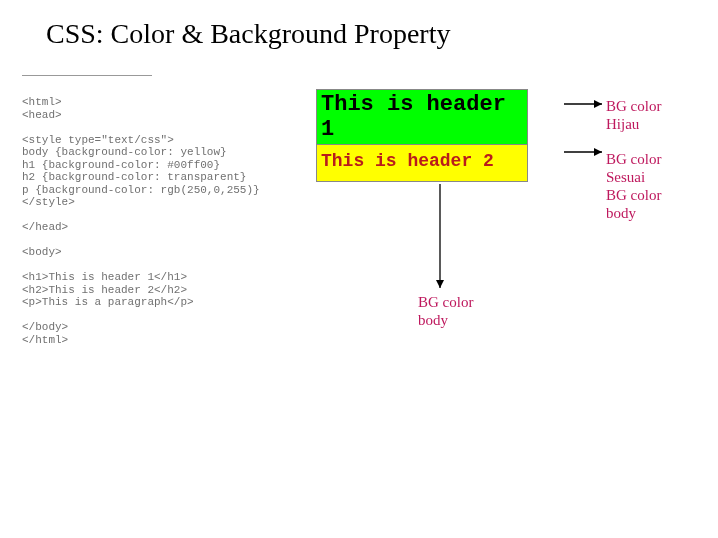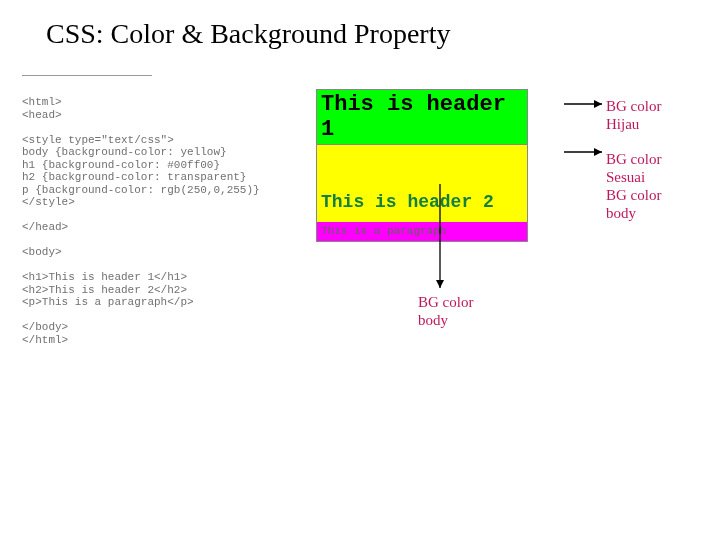--- a/index.html
+++ b/index.html
@@ -57,23 +57,22 @@
     font-weight: bold;
     font-size: 22px;
     color: #000;
     padding: 2px 4px;
     border-bottom: 1px solid #888;
   }
   .h2-render {
     background: #ffff00;
     font-weight: bold;
     font-size: 18px;
-    color: #15803d;
+    color: #b91c1c;
     padding: 6px 4px 10px 4px;
-    margin-top: 41px;
   }
   .p-render {
     background: #ff00ff;
     font-size: 11px;
     color: #606060;
     padding: 3px 4px 4px 4px;
   }
   .annotation {
     position: absolute;
     font-family: "Times New Roman", Times, serif;
@@ -114,21 +113,20 @@
 &lt;h2&gt;This is header 2&lt;/h2&gt;
 &lt;p&gt;This is a paragraph&lt;/p&gt;
 
 &lt;/body&gt;
 &lt;/html&gt;</pre>
 
 <div class="render-box">
   <div class="render-inner">
     <div class="h1-render">This is header 1</div>
     <div class="h2-render">This is header 2</div>
-    <div class="p-render">This is a paragraph</div>
   </div>
 </div>
 
 <div class="annotation ann1">
   <div>BG color</div>
   <div>Hijau</div>
 </div>
 
 <div class="annotation ann2">
   <div>BG color</div>

